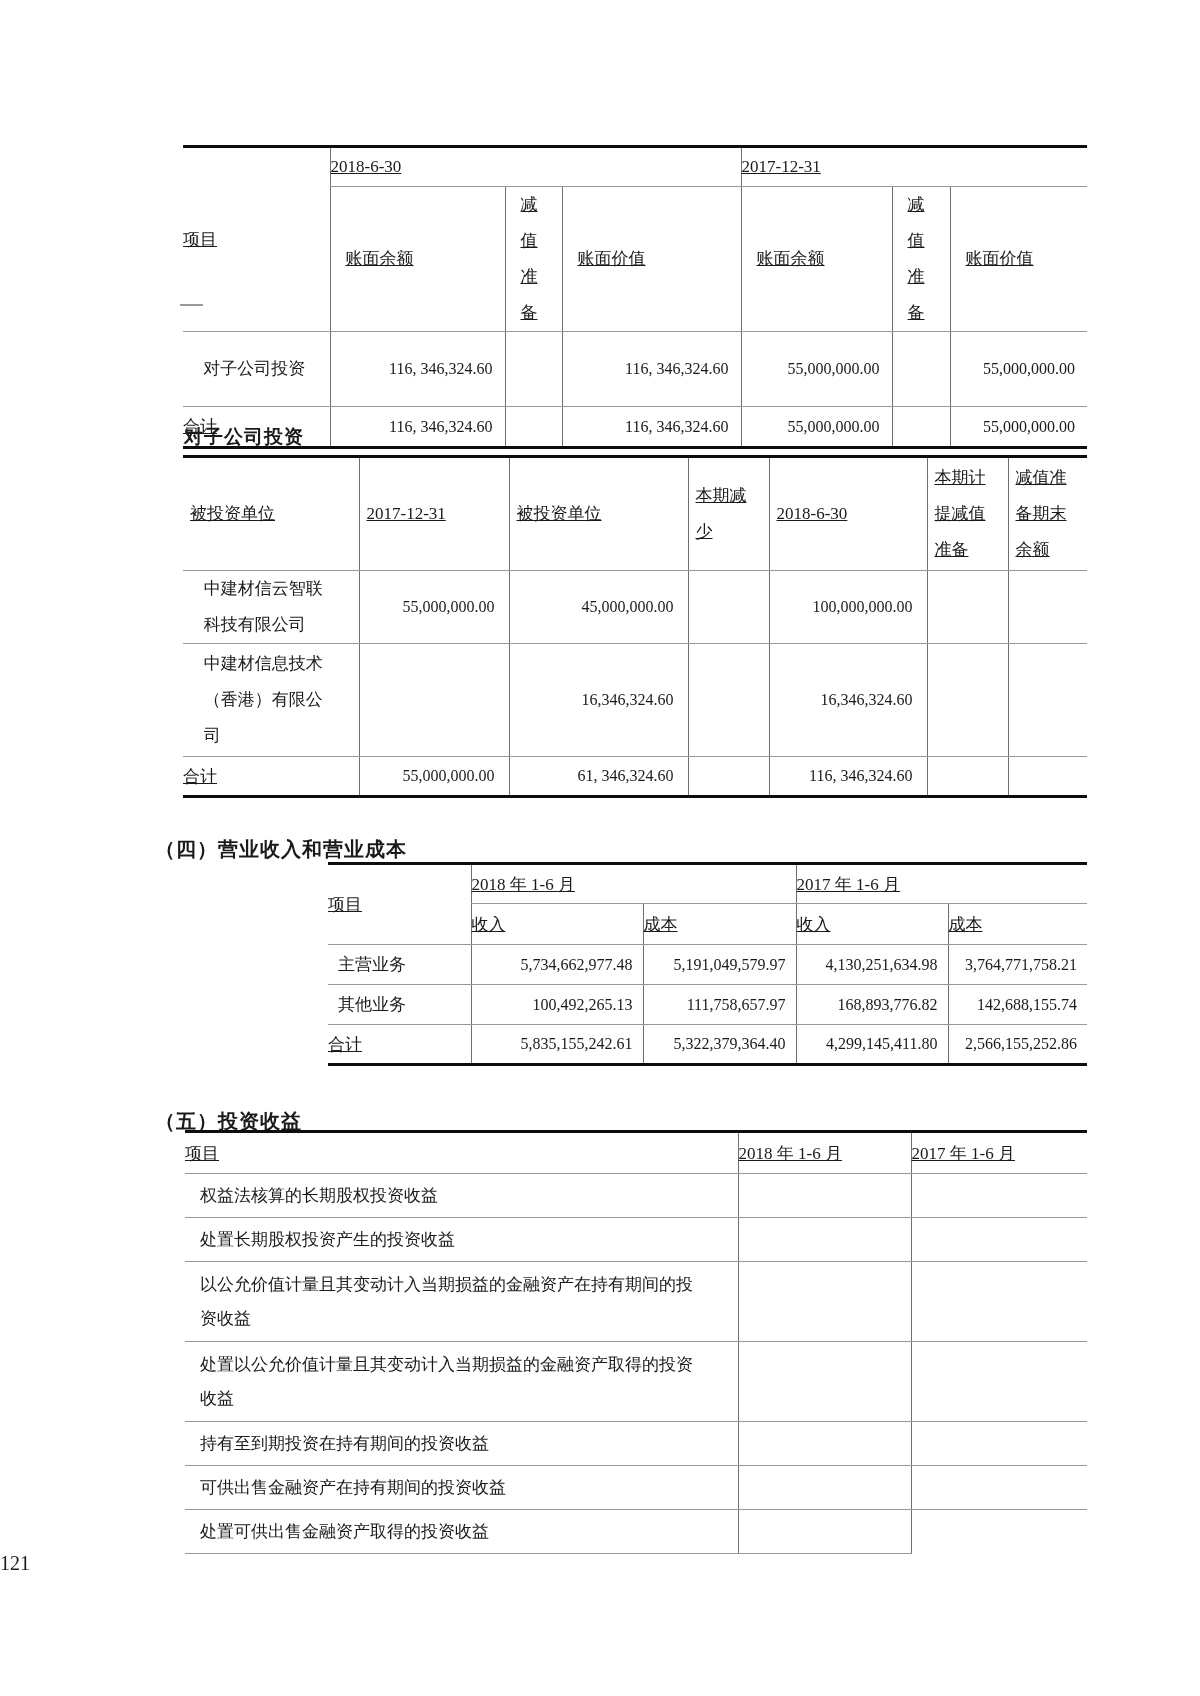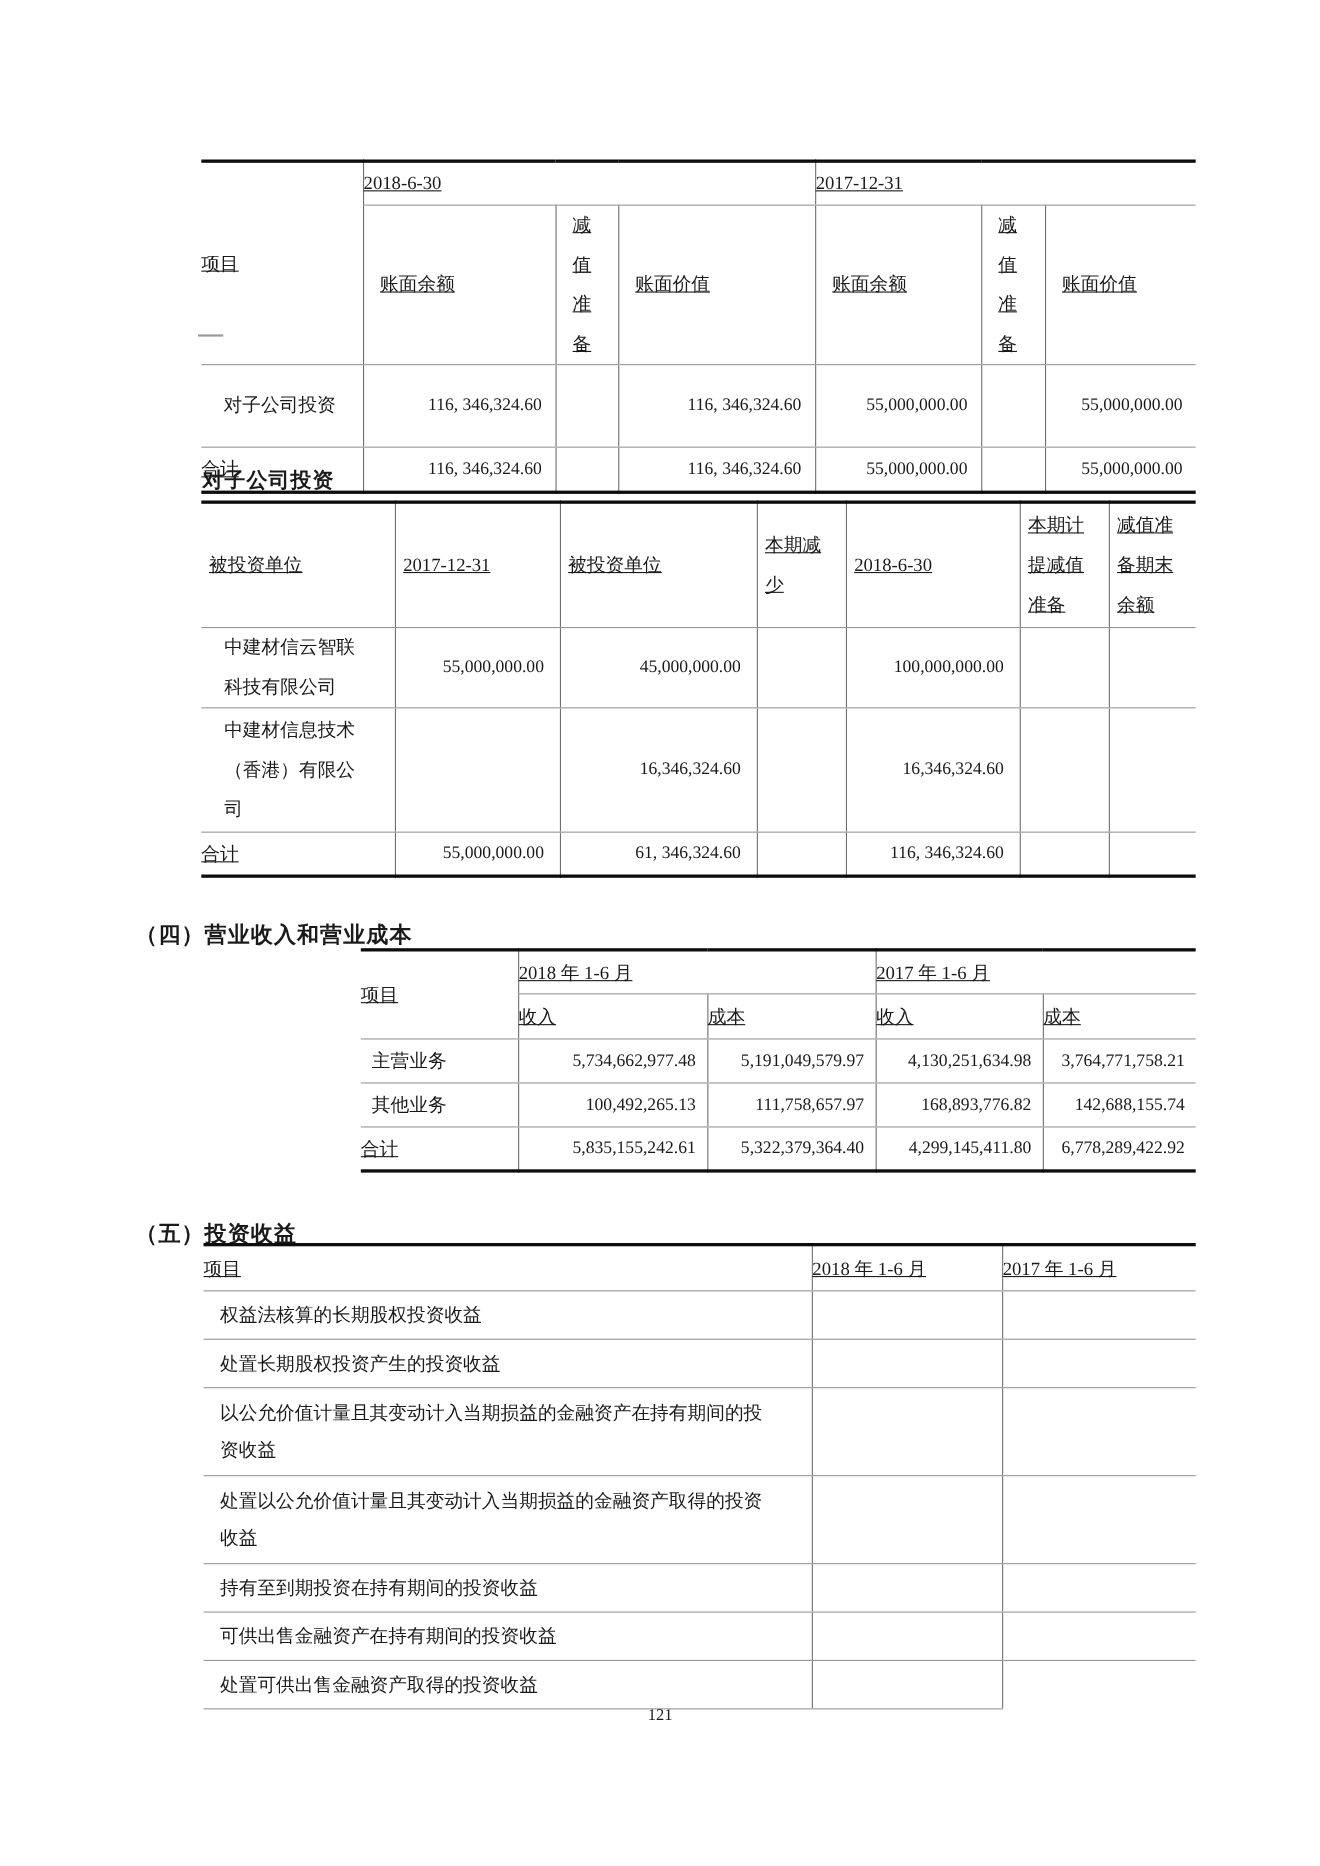--- a/index.html
+++ b/index.html
@@ -47,22 +47,22 @@
   table.t5 td{border-left:1px solid #6f6f6f;border-bottom:1px solid #979797;vertical-align:middle;
               font-size:17px;word-break:break-all;padding:0;}
   table.t5 td.c1{border-left:none;}
   .t5 tr.hd td{height:40px;}
   .t5 tr.sg td{height:37px;}
   .t5 tr.db td{height:73px;}
   .t5 td.lbl{padding:3px 38px 3px 15px;line-height:34px;}
   .t5 tr.lastrow td.nb{border-bottom:none;}
 
   .h-sub{font-size:19px;font-weight:bold;letter-spacing:1px;}
-  .h-sec{font-size:20px;font-weight:bold;letter-spacing:1px;}
-  .pageno{font-size:15px;text-align:center;width:100%;}
+  .h-sec{font-size:20px;font-weight:bold;letter-spacing:1px;margin-left:32px;}
+  .pageno{font-size:20px;text-align:left;width:100%;}
   .dash{background:#9a9a9a;width:23px;height:2px;}
 </style>
 </head>
 <body>
 
 <div class="page">
 
   <table class="t t1 abs" style="top:145px;left:183px;width:904px;">
     <colgroup>
       <col style="width:147px">
@@ -202,21 +202,21 @@
         <td class="num">100,492,265.13</td>
         <td class="num">111,758,657.97</td>
         <td class="num">168,893,776.82</td>
         <td class="num">142,688,155.74</td>
       </tr>
       <tr class="tot last">
         <td class="c1 center">合计</td>
         <td class="num">5,835,155,242.61</td>
         <td class="num">5,322,379,364.40</td>
         <td class="num">4,299,145,411.80</td>
-        <td class="num">6,778,289,422.92</td>
+        <td class="num">2,566,155,252.86</td>
       </tr>
     </tbody>
   </table>
 
   <div class="h-sec abs" style="top:1108px;left:123px;">（五）投资收益</div>
 
   <table class="t5 abs" style="top:1130px;left:185px;width:902px;">
     <colgroup>
       <col style="width:553px">
         <col style="width:173px">

